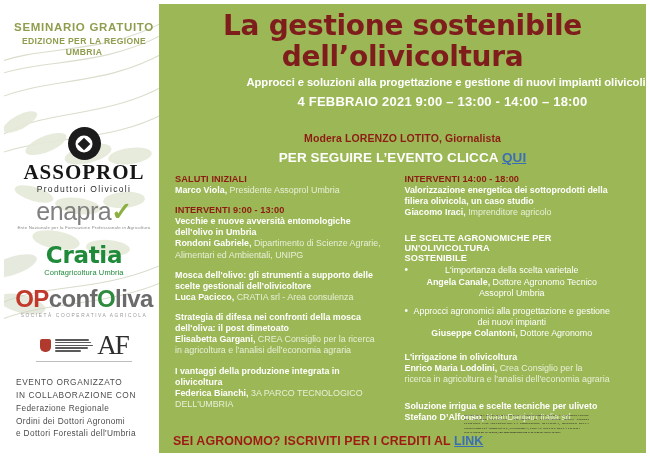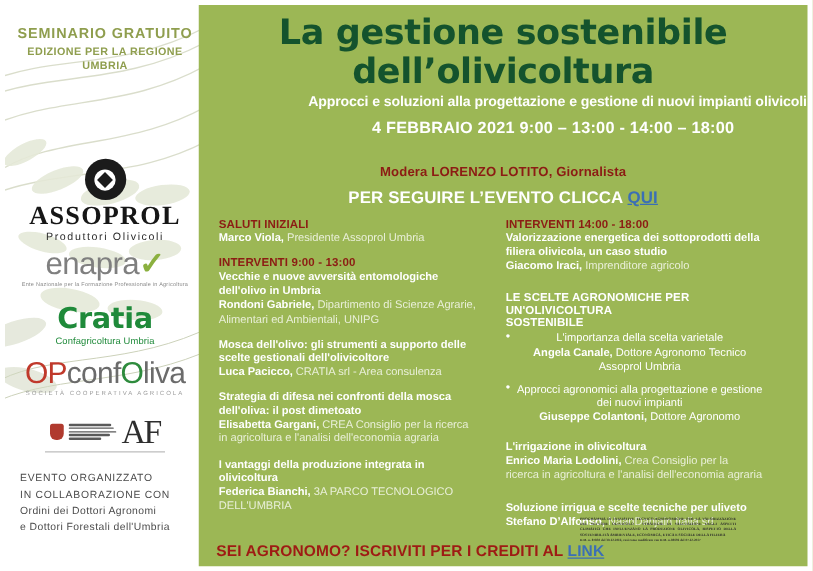--- a/index.html
+++ b/index.html
@@ -88,21 +88,21 @@
   .enapra-sub{font-size:4.4px;color:#8a8a8a;letter-spacing:.2px;line-height:1.25;margin-top:1px;}
 
   .logo-cratia{top:240px;}
   .cratia-name{
     font-size:23px;color:#1f8a3a;font-weight:bold;letter-spacing:-.3px;line-height:1;
     font-family:"DejaVu Sans", sans-serif;
   }
   .cratia-sub{font-size:7.5px;color:#1f8a3a;letter-spacing:.1px;margin-top:1px;}
 
   .logo-opconfoliva{top:283px;}
-  .opc-name{font-size:24px;font-weight:normal;line-height:1;letter-spacing:-.6px;}
+  .opc-name{font-size:24px;font-weight:bold;line-height:1;letter-spacing:-.6px;}
   .opc-op{color:#c0392b;}
   .opc-conf{color:#6b6b6b;}
   .opc-o{color:#2e8b3d;}
   .opc-liva{color:#6b6b6b;}
   .opc-sub{font-size:4.8px;color:#9a9a9a;letter-spacing:1.6px;margin-top:2px;}
 
   .logo-af{top:330px;}
   .af-row{display:flex;align-items:center;justify-content:center;gap:4px;}
   .af-crest{width:11px;height:13px;background:#b03a2e;border-radius:2px 2px 5px 5px;}
   .af-lines{display:flex;flex-direction:column;gap:1.2px;}
@@ -117,21 +117,21 @@
     position:absolute;left:0;top:372px;width:160px;
     padding:0 12px;box-sizing:border-box;
     font-size:8.3px;color:#4c4c4c;line-height:1.55;
     letter-spacing:.35px;
   }
   .evento-org .caps{text-transform:uppercase;letter-spacing:.6px;}
 
   
   .title{
     position:absolute;left:0;top:7px;width:487px;
-    text-align:center;color:#14532d;
+    text-align:center;color:#7f1d1d;
     font-weight:bold;font-size:28px;line-height:1.1;
     letter-spacing:-.3px;
     font-family:"DejaVu Sans", sans-serif;
   }
   .subtitle{
     position:absolute;left:0;top:72px;width:574px;
     text-align:center;color:#ffffff;
     font-size:11.3px;font-weight:600;letter-spacing:-.1px;
   }
   .datetime{
@@ -268,20 +268,21 @@
             <i style="width:26px"></i>
         </span>
         <span class="af-mono">AF</span>
       </div>
       <div class="af-rule"></div>
     </div>
 
     <div class="evento-org">
       <div class="caps">EVENTO ORGANIZZATO</div>
       <div class="caps">IN COLLABORAZIONE CON</div>
+      <div>Federazione Regionale</div>
       <div>Ordini dei Dottori Agronomi</div>
       <div>e Dottori Forestali dell'Umbria</div>
     </div>
   </div>
 
   <div class="green-panel">
 
     <div class="title">
       <div>La gestione sostenibile</div>
       <div>dell’olivicoltura</div>

